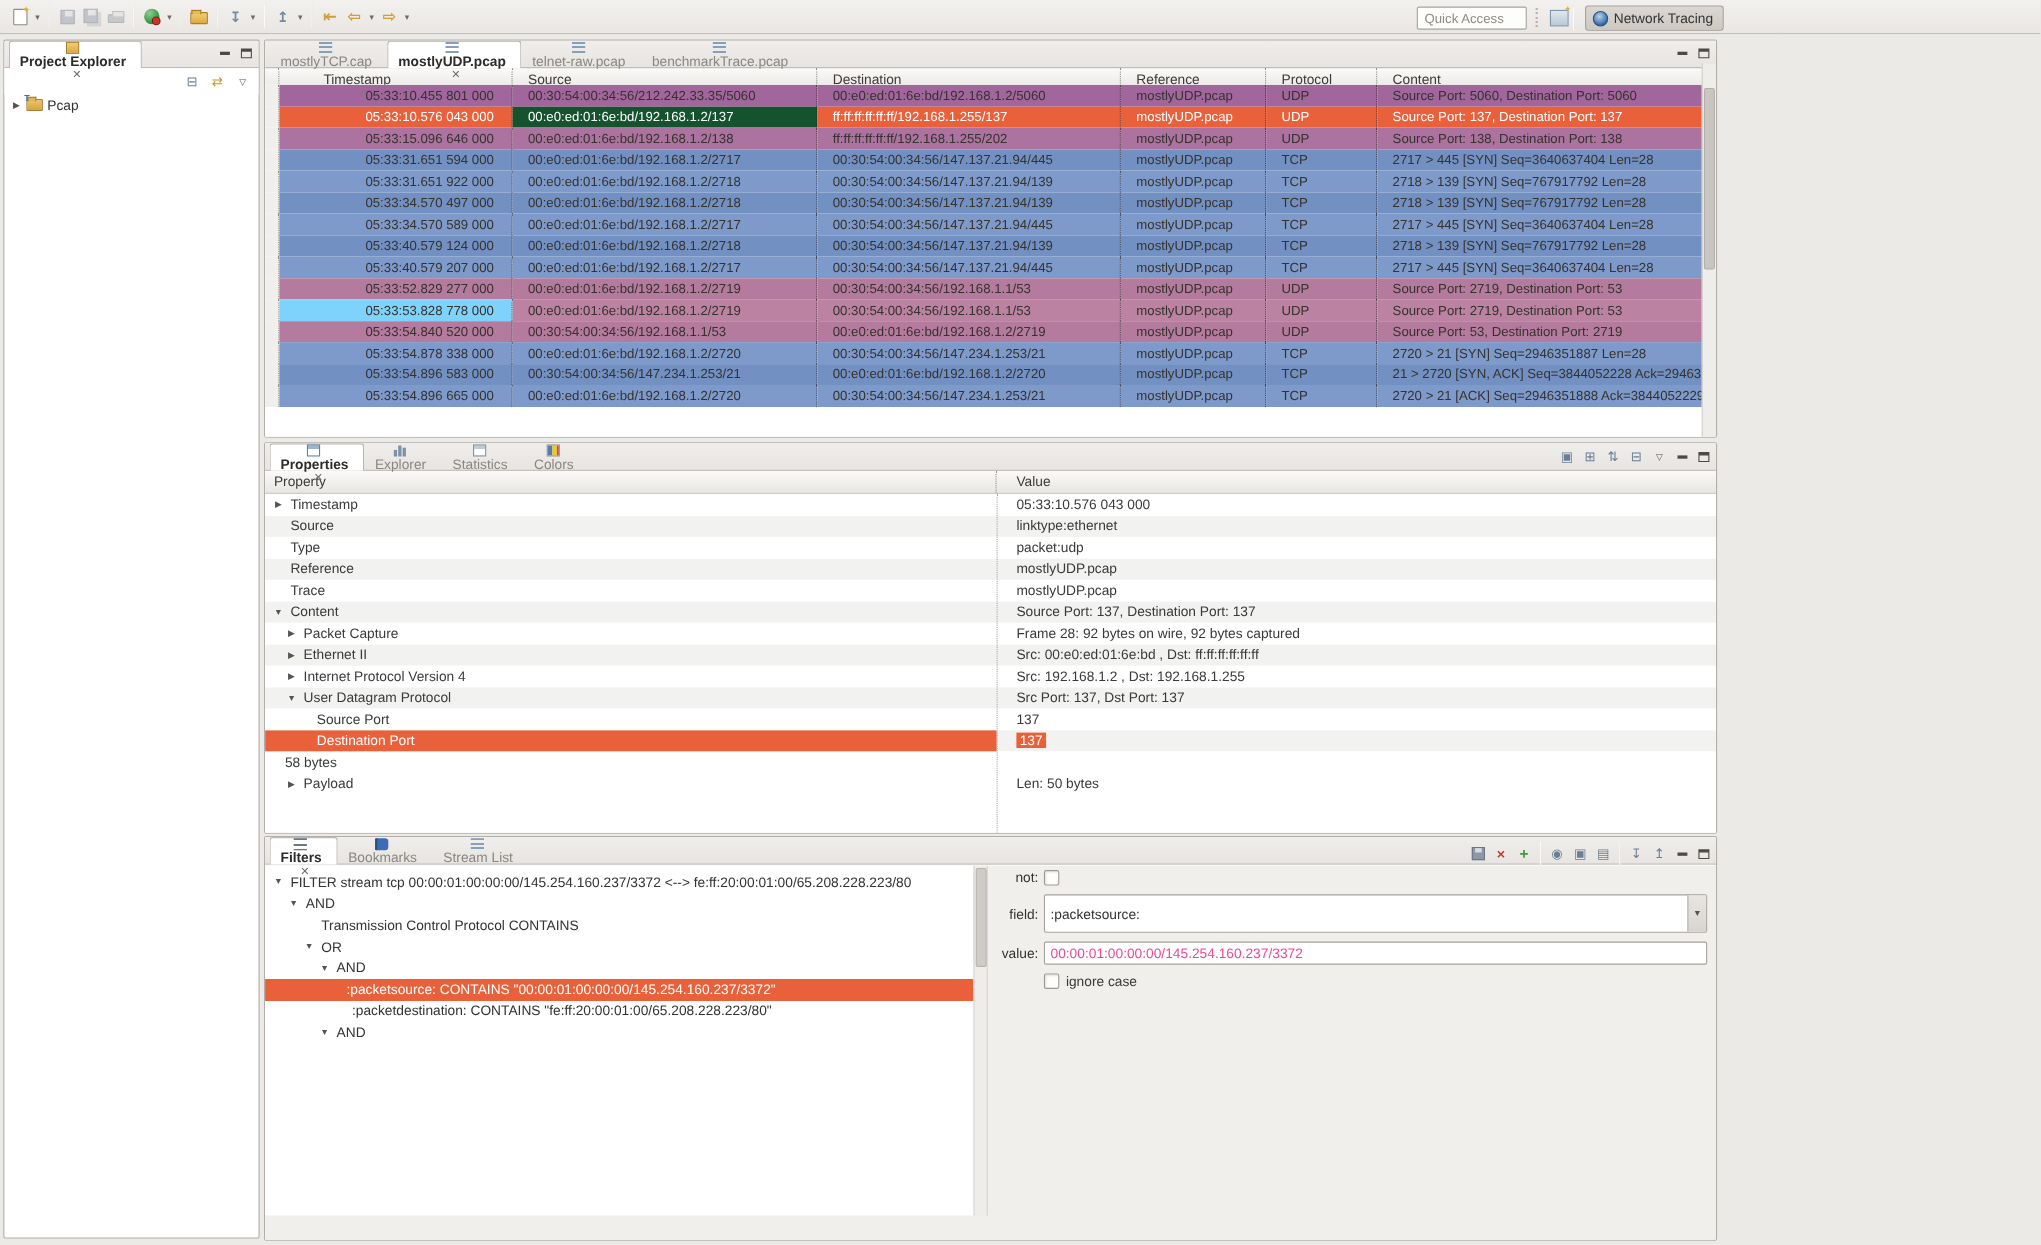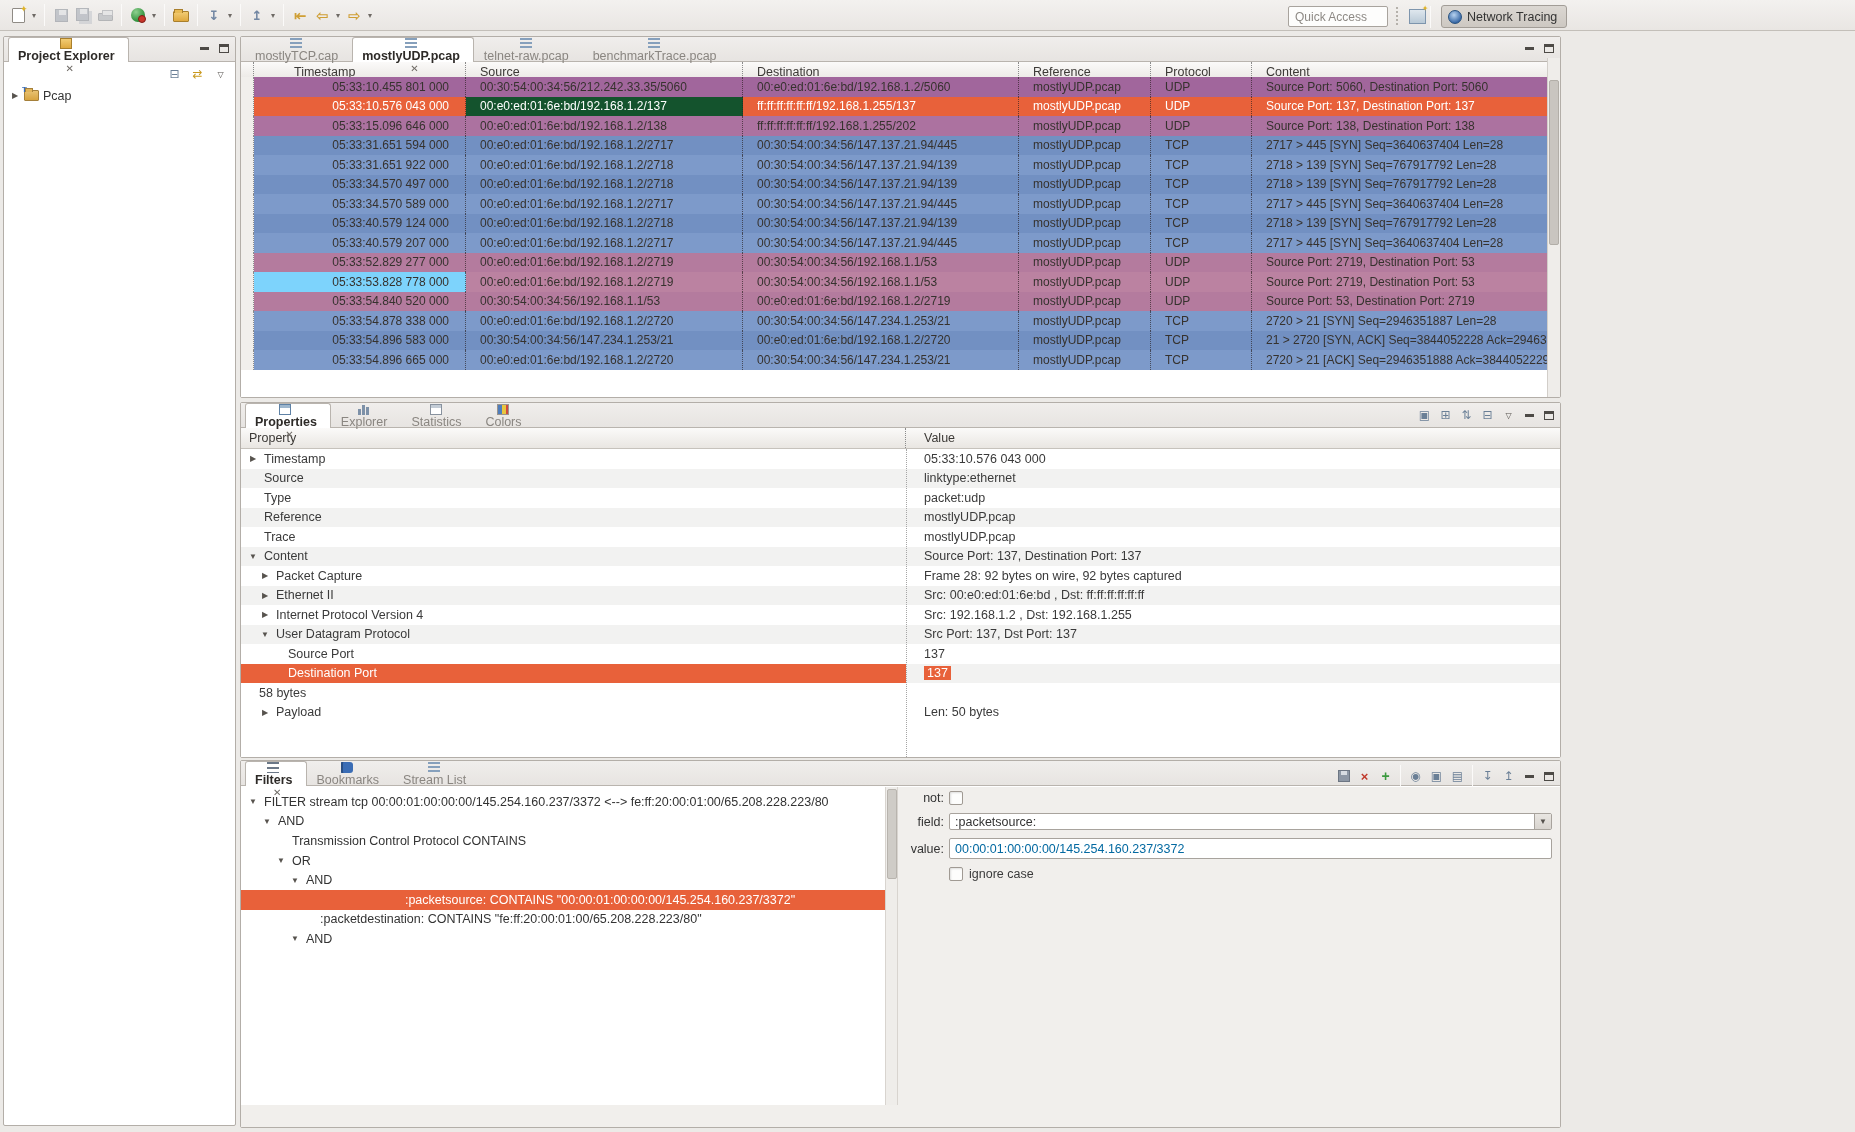--- a/index.html
+++ b/index.html
@@ -115,23 +115,23 @@
   .ftree { position:absolute; left:0; top:0; bottom:22px; width:644px; background:#fff; }
   .ftree-row { display:flex; height:19.6px; align-items:center; font-size:12.5px; color:#333; white-space:nowrap; }
   .ftree-row.sel { background:#e8613a; color:#fff; }
   .ftree-row.sel .twisty { color:#fff; }
   .fscroll { position:absolute; left:644px; top:0; bottom:22px; width:13px; background:#efedea; border-left:1px solid #d8d4cf; border-right:1px solid #d8d4cf; }
   .fthumb { position:absolute; left:1px; top:2px; width:10px; height:90px; background:#cfccc7; border:1px solid #b8b4ae; border-radius:2px; }
   .fform { position:absolute; left:657px; top:4px; right:0; bottom:0; font-size:12.5px; }
   .formrow { display:flex; align-items:center; margin-bottom:8px; }
   .flabel { width:46px; text-align:right; margin-right:5px; color:#333; flex:none; }
   .checkbox { width:14px; height:14px; background:#fdfdfc; border:1px solid #a09a93; border-radius:2px; box-shadow:inset 1px 1px 2px rgba(0,0,0,.12); }
-  .combo { position:relative; height:17px; flex:1; margin-right:8px; border:1px solid #a8a39d; border-radius:2px; background:#fff; display:flex; align-items:center; padding-left:5px; color:#333; }
+  .combo { position:relative; height:35px; flex:1; margin-right:8px; border:1px solid #a8a39d; border-radius:2px; background:#fff; display:flex; align-items:center; padding-left:5px; color:#333; }
   .combo .cbtn { position:absolute; right:0; top:0; bottom:0; width:17px; background:linear-gradient(#e9e6e2,#d8d4cf); border-left:1px solid #a8a39d; display:flex; align-items:center; justify-content:center; font-size:8px; color:#55514d; }
-  .txtinput { height:21px; flex:1; margin-right:8px; border:1px solid #a8a39d; border-radius:2px; background:#fff; font-size:12.5px; color:#0369a1; padding:0 5px; font-family:inherit; }
+  .txtinput { height:21px; flex:1; margin-right:8px; border:1px solid #a8a39d; border-radius:2px; background:#fff; font-size:12.5px; color:#ec4899; padding:0 5px; font-family:inherit; }
   .ftool-x { color:#c0392b; font-weight:bold; font-size:13px; }
   .ftool-plus { color:#3c9a3f; font-weight:bold; font-size:14px; }
   .minidisk { width:12px; height:12px; background:#8d97a5; border:1px solid #6d7683; position:relative; }
   .minidisk:after { content:""; position:absolute; left:2px; top:0; width:6px; height:4px; background:#d7dce2; }
 </style>
 </head>
 <body>
 
 <div class="topbar">
   <div id="toolbar-groups" style="display:flex;align-items:center;">
@@ -673,21 +673,21 @@
           <span>Transmission Control Protocol CONTAINS</span>
         </div>
         <div class="ftree-row" style="padding-left: 35px;">
           <span class="twisty" style="margin-right: 6px;">▼</span>
           <span>OR</span>
         </div>
         <div class="ftree-row" style="padding-left: 49px;">
           <span class="twisty" style="margin-right: 6px;">▼</span>
           <span>AND</span>
         </div>
-        <div class="ftree-row sel" style="padding-left: 58px; justify-content: center;">
+        <div class="ftree-row sel" style="padding-left: 58px;">
           <span class="twisty" style="margin-right: 6px;"></span>
           <span>:packetsource: CONTAINS "00:00:01:00:00:00/145.254.160.237/3372"</span>
         </div>
         <div class="ftree-row" style="padding-left: 63px;">
           <span class="twisty" style="margin-right: 6px;"></span>
           <span>:packetdestination: CONTAINS "fe:ff:20:00:01:00/65.208.228.223/80"</span>
         </div>
         <div class="ftree-row" style="padding-left: 49px;">
           <span class="twisty" style="margin-right: 6px;">▼</span>
           <span>AND</span>

